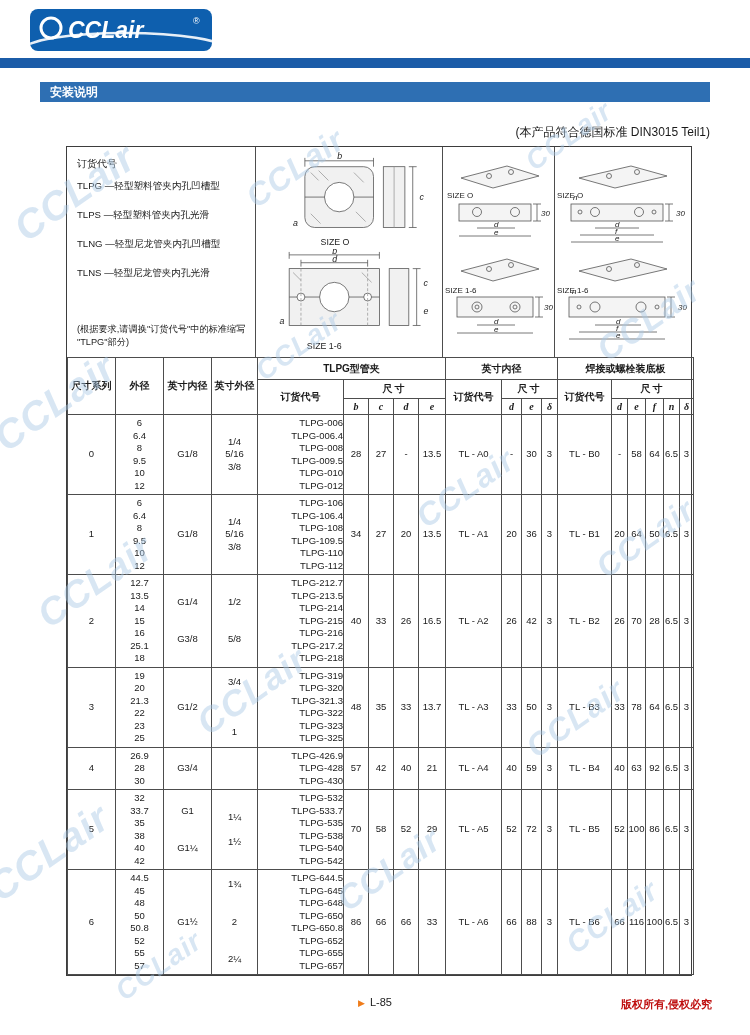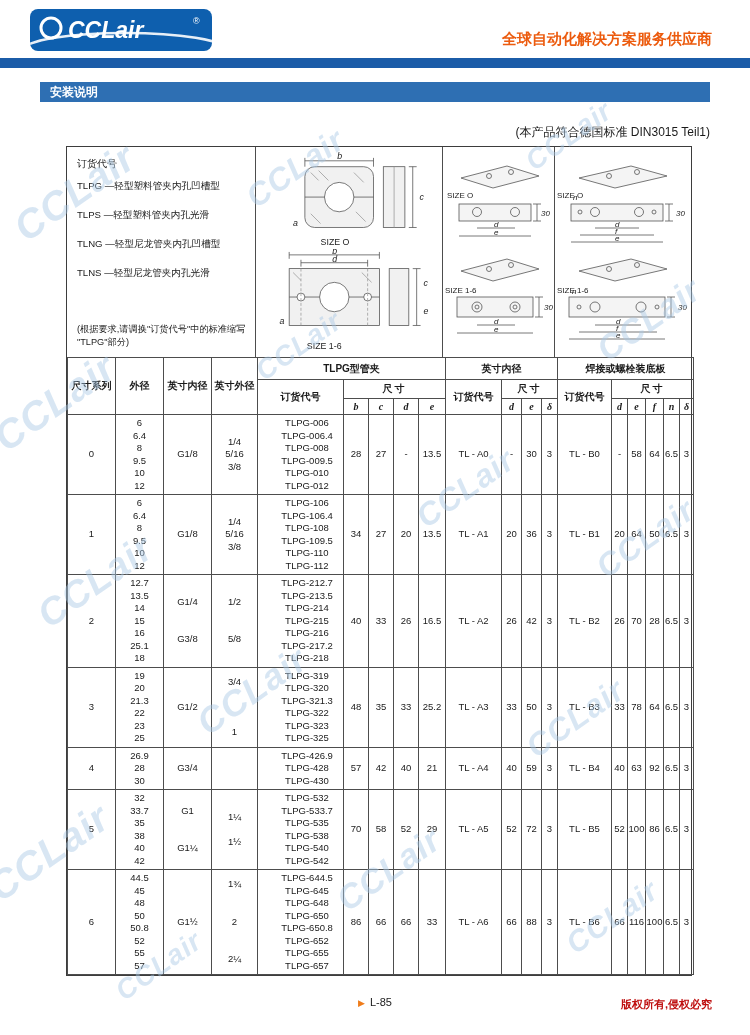--- a/index.html
+++ b/index.html
@@ -31,21 +31,21 @@
   svg text { font-family:"Liberation Sans",sans-serif; }
 
   table { border-collapse:collapse; width:100%; table-layout:fixed; }
   th,td { border:1px solid #4d4d4d; text-align:center; vertical-align:middle; font-weight:normal; }
   thead th { font-size:10px; padding:2px 0;font-weight:bold; }
   tr.h1 th { height:22px; }
   tr.h2 th { height:19px; letter-spacing:2px; }
   tr.h3 th { height:15px; font-style:italic; font-family:"Liberation Serif",serif; font-size:10px; letter-spacing:0; }
   tbody td { font-size:9.5px; line-height:12.5px; padding:2px 0; }
   .pre { white-space:pre-line; }
-  .codes { text-align:center; padding-left:13px; }
+  .codes { text-align:right; padding-left:13px; }
 
   
   .footcenter { position:absolute; left:0; width:750px; top:996px; text-align:center; font-size:11px; z-index:2; }
   .footcenter .arr { color:#ef7c1a; font-size:9px; margin-right:5px; }
   .copyright { position:absolute; right:38px; top:997px; color:#bf1010; font-weight:bold; font-size:11px; z-index:2; }
 </style>
 </head>
 <body>
 
 <span class="wm" style="left:6px;  top:170px; font-size:40px;">CCLair</span>
@@ -74,21 +74,20 @@
         </defs>
       <rect x="0" y="0" width="182" height="42" rx="8" fill="#0e5fae"></rect>
       <g clip-path="url(#lc)">
         <ellipse cx="95" cy="40" rx="100" ry="16" fill="none" stroke="#ffffff" stroke-width="2.5" opacity="0.9"></ellipse>
       </g>
       <circle cx="21" cy="19" r="10" fill="none" stroke="#ffffff" stroke-width="3"></circle>
       <text x="38" y="29" fill="#ffffff" font-size="23" font-weight="bold" font-style="italic">CCLair</text>
       <text x="163" y="15" fill="#ffffff" font-size="9">®</text>
     </svg>
   </div>
-  <div class="tagline">全球自动化解决方案服务供应商</div>
 </div>
 <div class="blueband"></div>
 <div class="sectionbar">安装说明</div>
 <div class="dinnote">(本产品符合德国标准 DIN3015  Teil1)</div>
 
 <div class="tablewrap">
 
   <div class="topsec">
 
     <div class="legend">
@@ -447,21 +446,21 @@
 1</td>
         <td class="pre codes">TLPG-319
 TLPG-320
 TLPG-321.3
 TLPG-322
 TLPG-323
 TLPG-325</td>
         <td>48</td>
         <td>35</td>
         <td>33</td>
-        <td>25.2</td>
+        <td>13.7</td>
         <td>TL - A3</td>
         <td>33</td>
         <td>50</td>
         <td>3</td>
         <td>TL - B3</td>
         <td>33</td>
         <td>78</td>
         <td>64</td>
         <td>6.5</td>
         <td>3</td>

